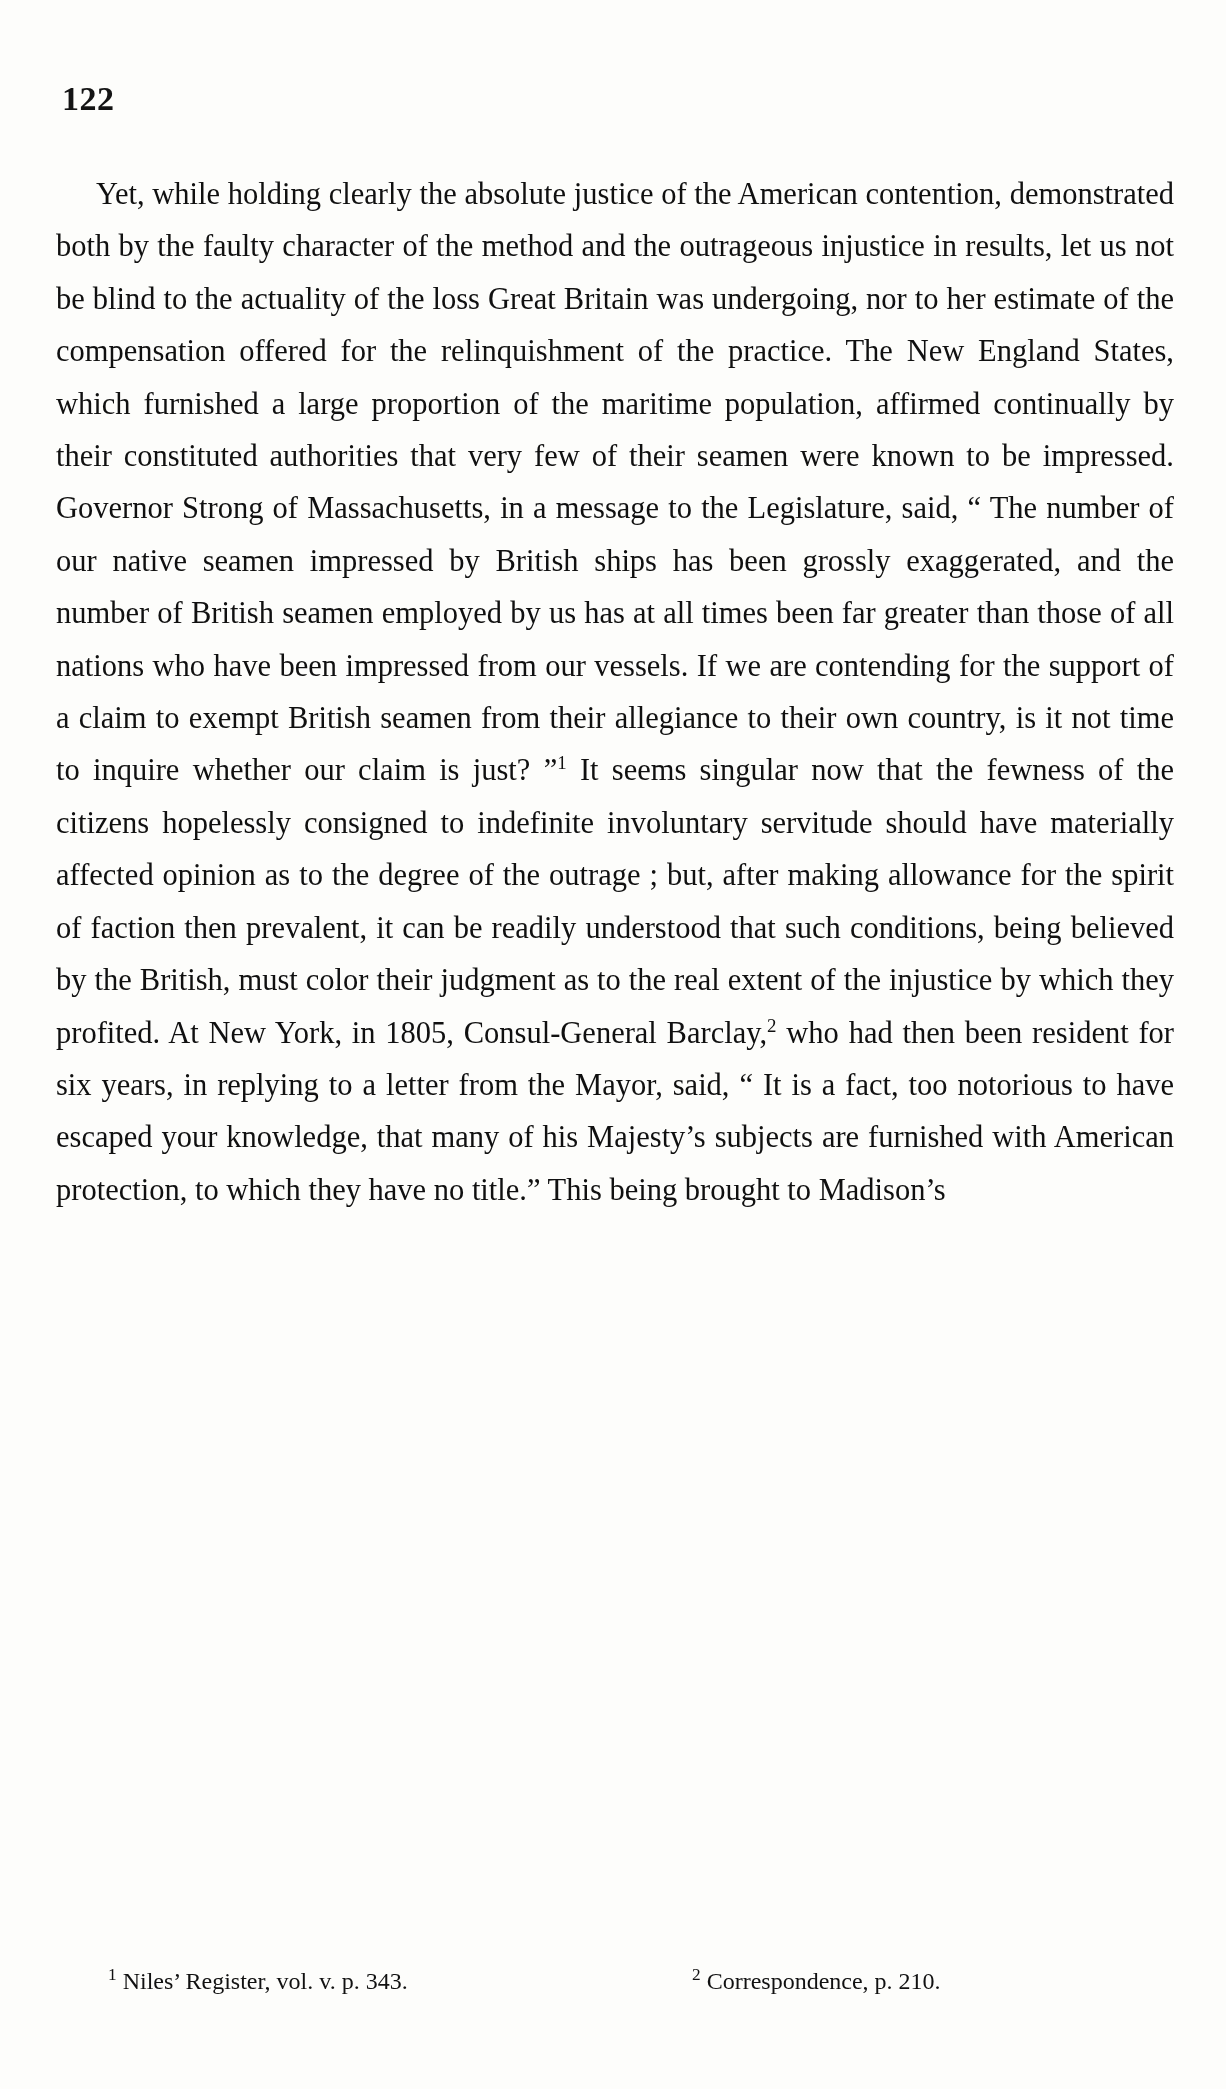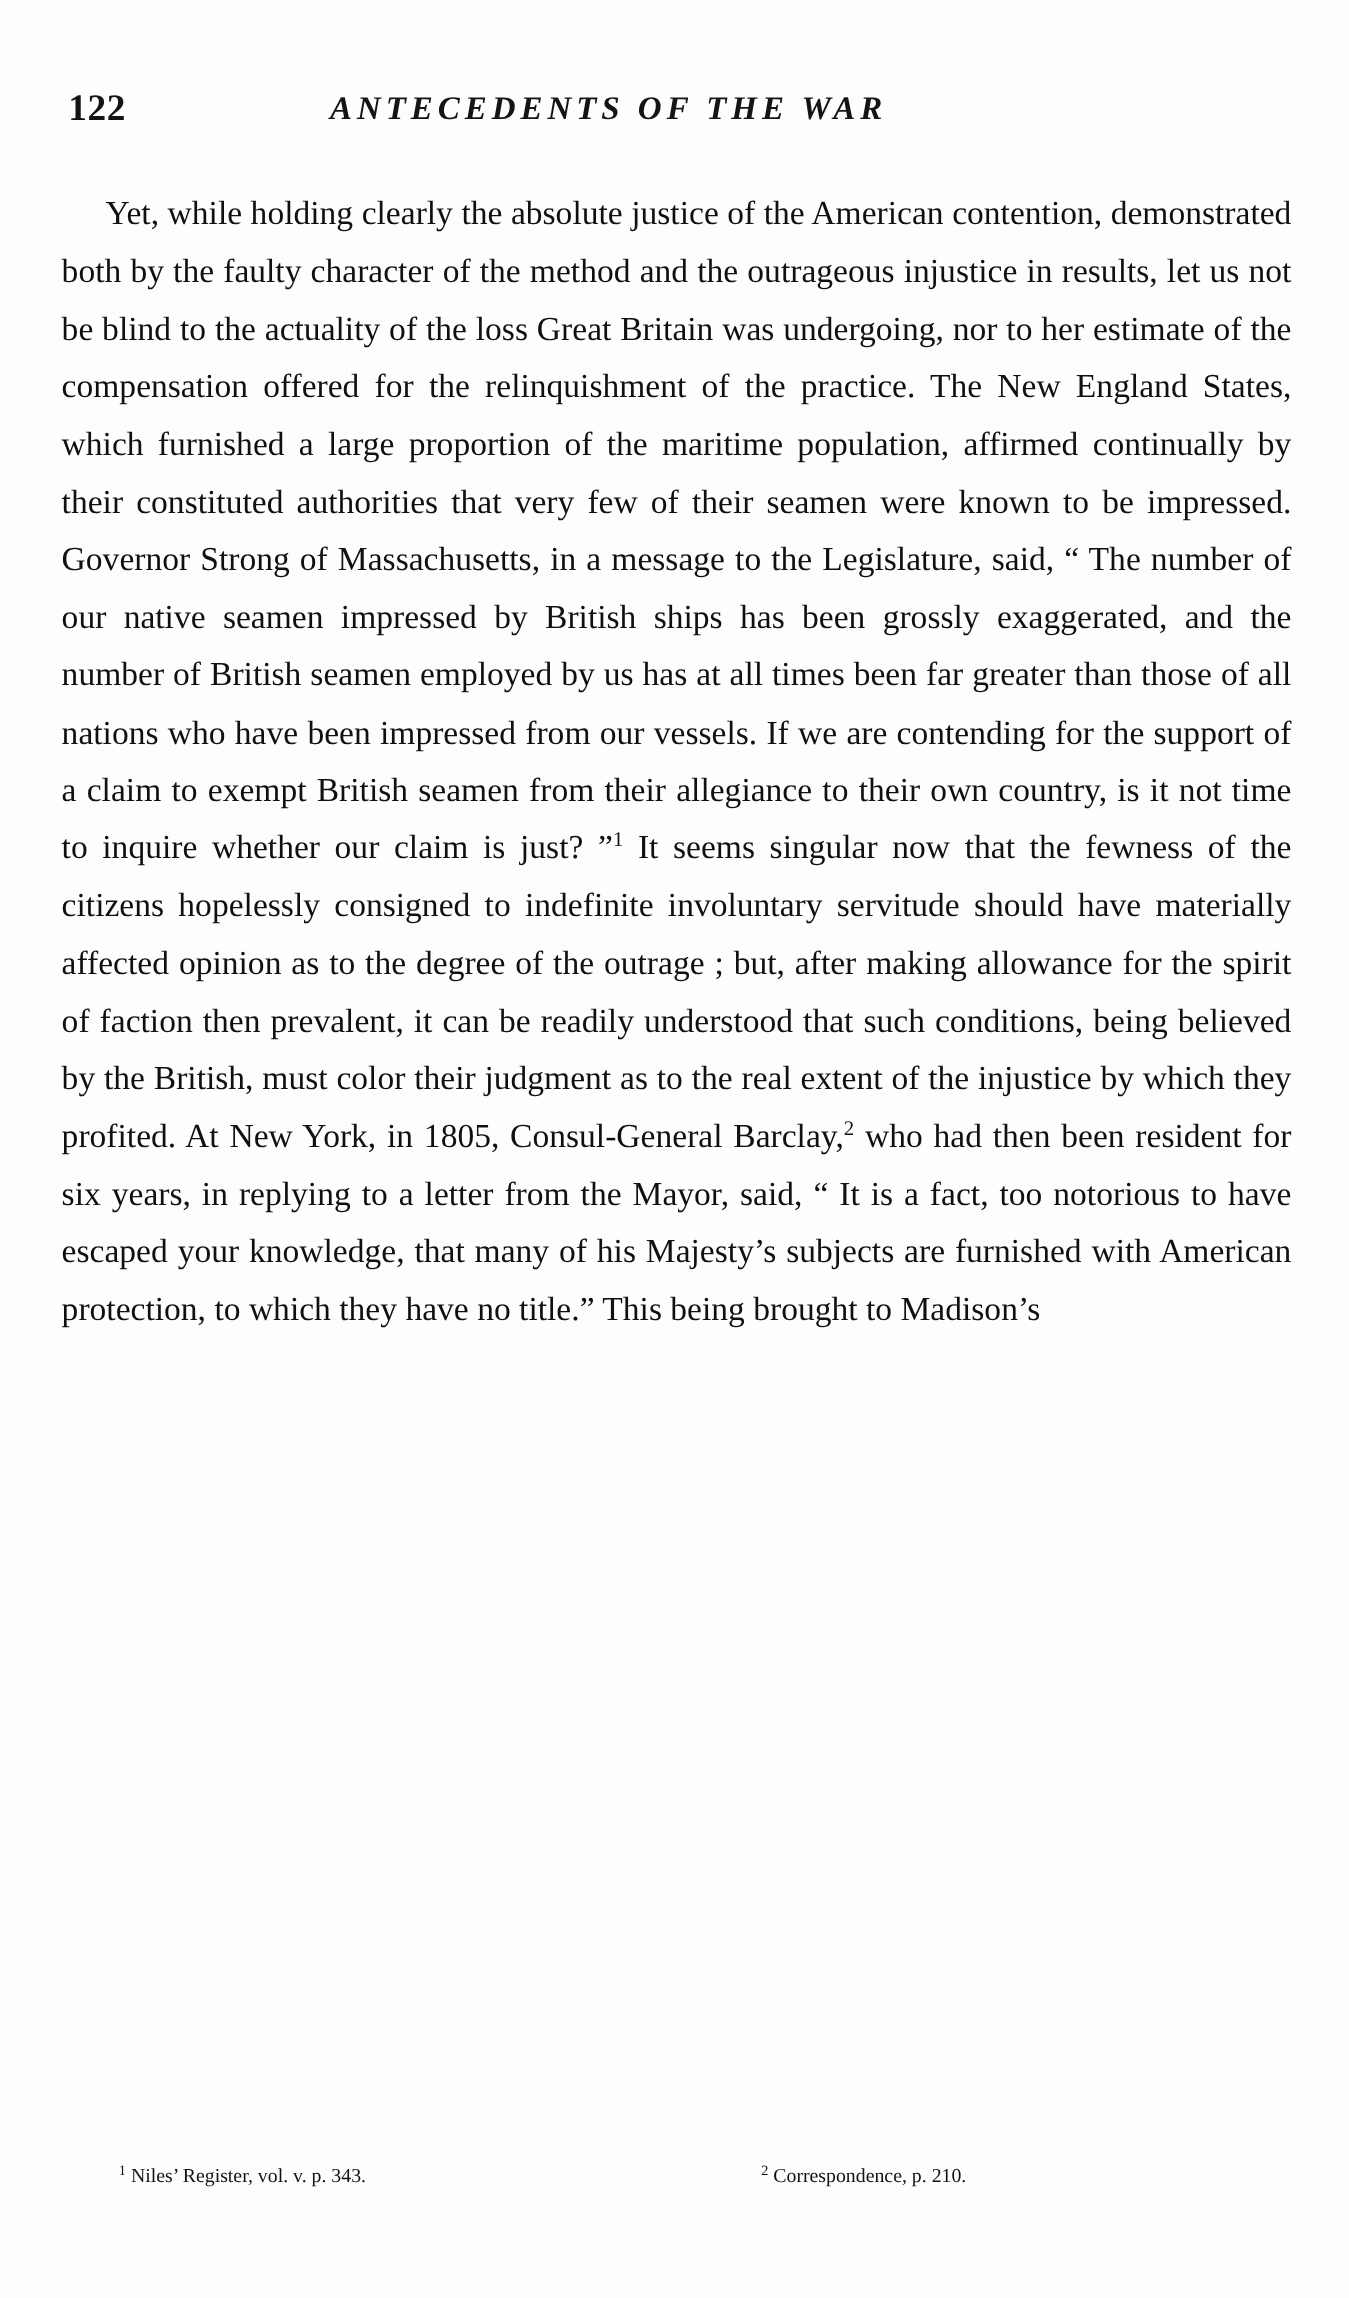--- a/index.html
+++ b/index.html
@@ -81,38 +81,37 @@
   .footnotes {
     position: absolute;
     left: 56px;
     top: 1968px;
     width: 1118px;
     height: 48px;
   }
   .fn {
     position: absolute;
     font-family: "Liberation Serif", serif;
-    font-size: 18px;
+    font-size: 24px;
     color: #111111;
     white-space: nowrap;
   }
   .fn-left { left: 52px; top: 0; }
   .fn-right { left: 636px; top: 0; text-align: right; }
   .fn sup {
     font-size: 0.72em;
   }
 </style>
 </head>
 <body>
 
 <div class="page">
 
   <div class="running-head">
     <div class="folio">122</div>
-    <div class="head-title">ANTECEDENTS OF THE WAR</div>
   </div>
 
   <div class="body-col">
     <p class="indent"><span>Yet, while holding clearly the absolute justice of the American contention, demonstrated both by the faulty character of the method and the outrageous injustice in results, let us not be blind to the actuality of the loss Great Britain was undergoing, nor to her estimate of the compensation offered for the relinquishment of the practice.  The New England States, which furnished a large proportion of the maritime population, affirmed continually by their constituted authorities that very few of their seamen were known to be impressed.  Governor Strong of Massachusetts, in a message to the Legislature, said, “ The number of our native seamen impressed by British ships has been grossly exaggerated, and the number of British seamen employed by us has at all times been far greater than those of all nations who have been impressed from our vessels.  If we are contending for the support of a claim to exempt British seamen from their allegiance to their own country, is it not time to inquire whether our claim is just? ”</span><sup>1</sup><span>  It seems singular now that the fewness of the citizens hopelessly consigned to indefinite involuntary servitude should have materially affected opinion as to the degree of the outrage ; but, after making allowance for the spirit of faction then prevalent, it can be readily understood that such conditions, being believed by the British, must color their judgment as to the real extent of the injustice by which they profited.  At New York, in 1805, Consul-General Barclay,</span><sup>2</sup><span> who had then been resident for six years, in replying to a letter from the Mayor, said, “ It is a fact, too notorious to have escaped your knowledge, that many of his Majesty’s subjects are furnished with American protection, to which they have no title.”  This being brought to Madison’s</span></p>
   </div>
 
   <div class="footnotes">
 
     <div class="fn fn-left"><sup>1</sup> <span>Niles’ Register, vol. v. p. 343.</span></div>
     <div class="fn fn-right"><sup>2</sup> <span>Correspondence, p. 210.</span></div>

